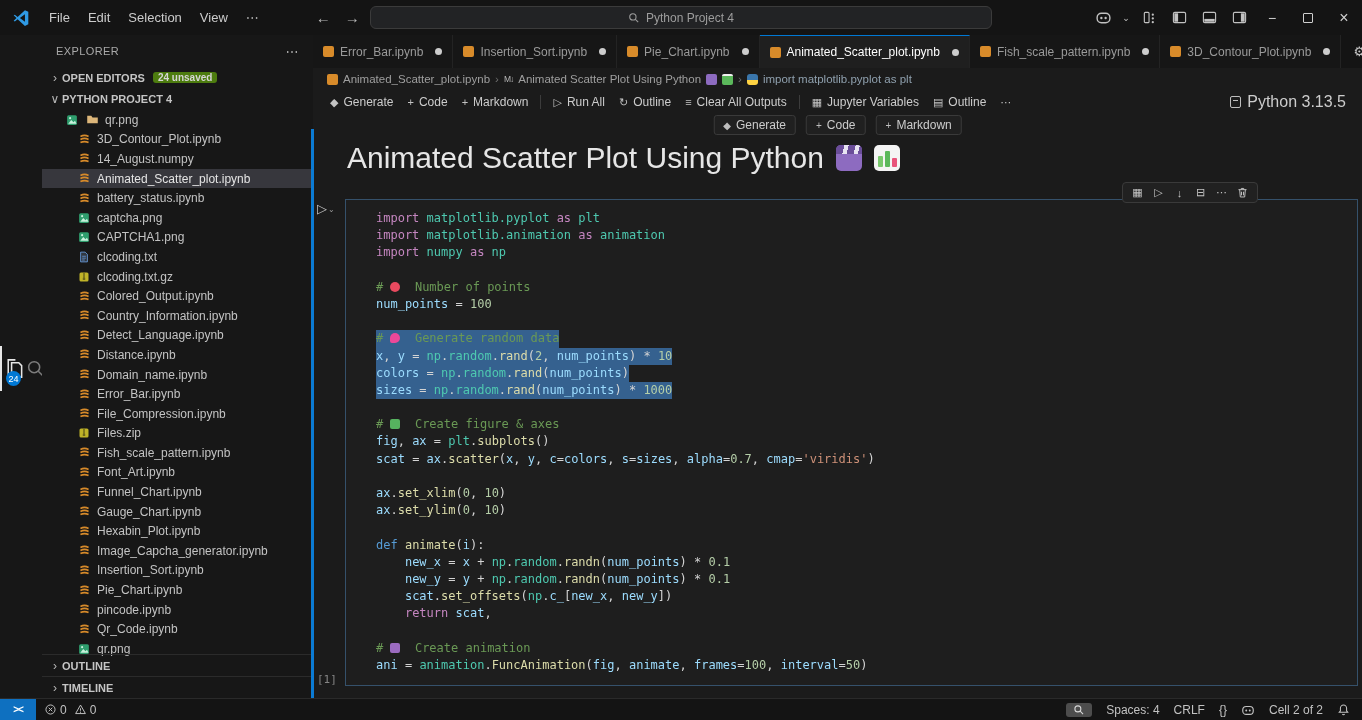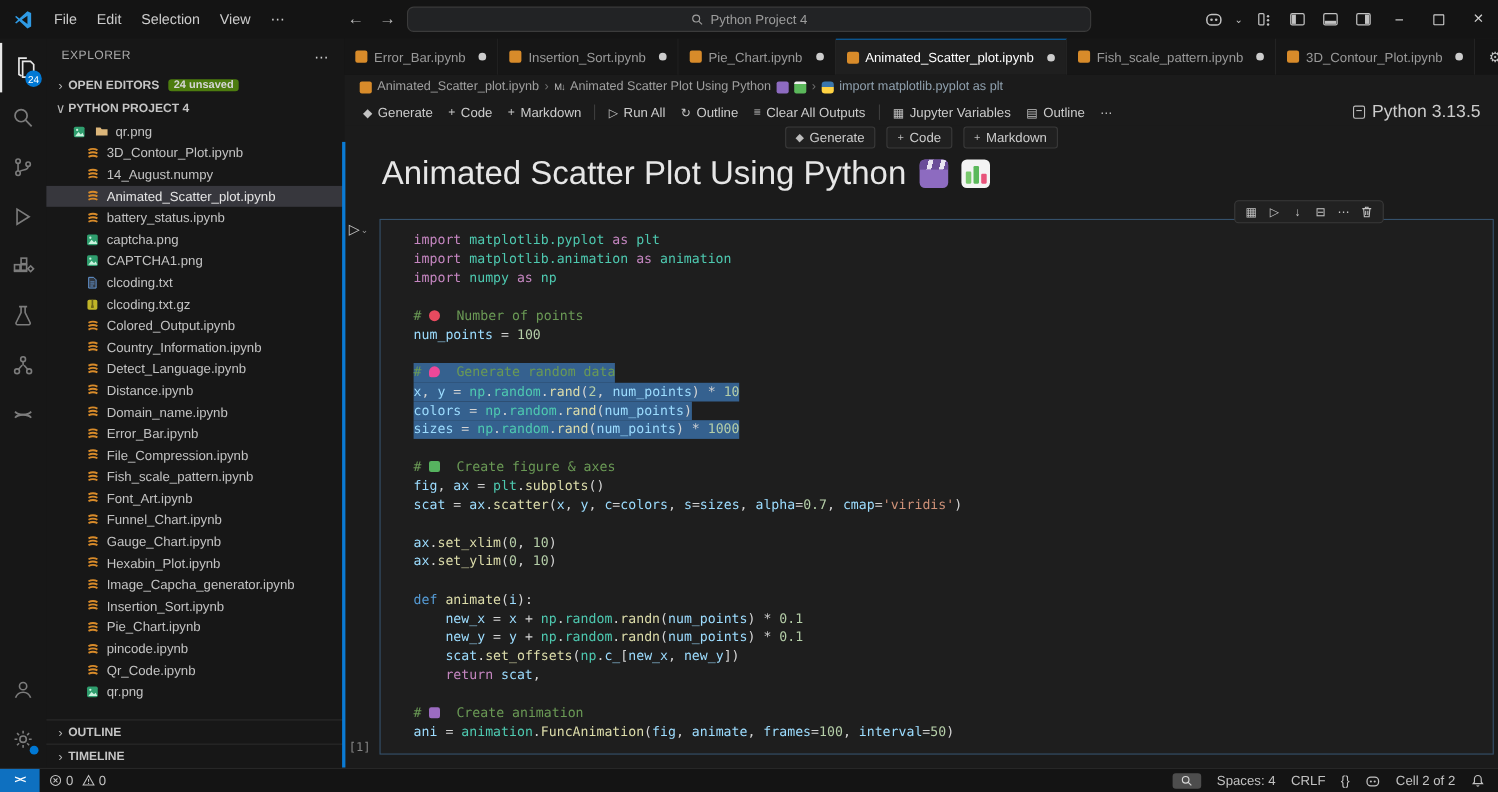--- a/index.html
+++ b/index.html
@@ -18,21 +18,21 @@
              align-items:center;justify-content:center;font-size:12px;color:#9d9d9d;gap:6px;}
   #titlebar-right{margin-left:auto;display:flex;align-items:center;height:100%;}
   .tb-icon{width:30px;height:35px;display:flex;align-items:center;justify-content:center;color:#c2c2c2;}
   .win-ctl{width:36px;height:35px;display:flex;align-items:center;justify-content:center;color:#cfcfcf;font-size:14px;}
   .restore-box{width:10px;height:10px;border:1px solid #cfcfcf;border-radius:1px;}
 
   
   #main{position:absolute;top:35px;left:0;right:0;bottom:22px;display:flex;}
 
   
-  #activitybar{width:42px;background:#171717;display:flex;flex-direction:column;align-items:center;padding-top:4px;}
+  #activitybar{width:42px;background:#171717;display:flex;flex-direction:row;align-items:center;padding-top:4px;}
   .ab-item{position:relative;width:42px;height:45px;display:flex;align-items:center;justify-content:center;}
   .ab-item svg{opacity:.75;}
   .ab-item.active{border-left:2px solid #e7e7e7;}
   .ab-item.active svg{opacity:1;}
   .ab-badge{position:absolute;right:4px;bottom:5px;min-width:15px;height:15px;border-radius:8px;
             background:#0078d4;color:#fff;font-size:9px;display:flex;align-items:center;justify-content:center;padding:0 2px;}
   .ab-dot{position:absolute;right:7px;bottom:8px;width:8px;height:8px;border-radius:4px;background:#0078d4;}
   #ab-bottom{margin-top:auto;margin-bottom:4px;}
 
   
@@ -455,20 +455,30 @@
           </div>
           <div class="file-row">
             <span class="ficon">
               <svg width="13" height="13" viewBox="0 0 16 16">
                 <path d="M3 4.2q5-2.6 10 0" fill="none" stroke="#d88b2a" stroke-width="2.1"></path>
                 <path d="M3 8q5-2.6 10 0" fill="none" stroke="#d88b2a" stroke-width="2.1"></path>
                 <path d="M3 11.8q5-2.6 10 0" fill="none" stroke="#d88b2a" stroke-width="2.1"></path>
               </svg>
             </span>
             <span>File_Compression.ipynb</span>
+          </div>
+          <div class="file-row">
+            <span class="ficon">
+              <svg width="12" height="12" viewBox="0 0 16 16">
+                <rect x="2" y="2" width="12" height="12" rx="2" fill="#c0b428"></rect>
+                <rect x="7" y="2" width="2" height="8" fill="#6e671a"></rect>
+                <rect x="6.4" y="9" width="3.2" height="3" fill="#6e671a"></rect>
+              </svg>
+            </span>
+            <span>Files.zip</span>
           </div>
           <div class="file-row">
             <span class="ficon">
               <svg width="13" height="13" viewBox="0 0 16 16">
                 <path d="M3 4.2q5-2.6 10 0" fill="none" stroke="#d88b2a" stroke-width="2.1"></path>
                 <path d="M3 8q5-2.6 10 0" fill="none" stroke="#d88b2a" stroke-width="2.1"></path>
                 <path d="M3 11.8q5-2.6 10 0" fill="none" stroke="#d88b2a" stroke-width="2.1"></path>
               </svg>
             </span>
             <span>Fish_scale_pattern.ipynb</span>

